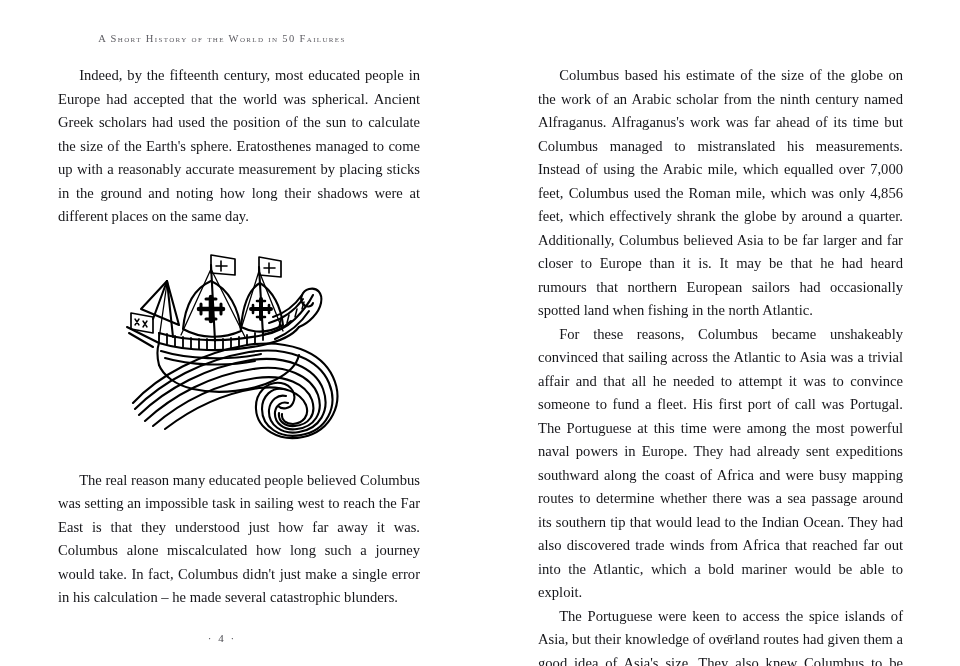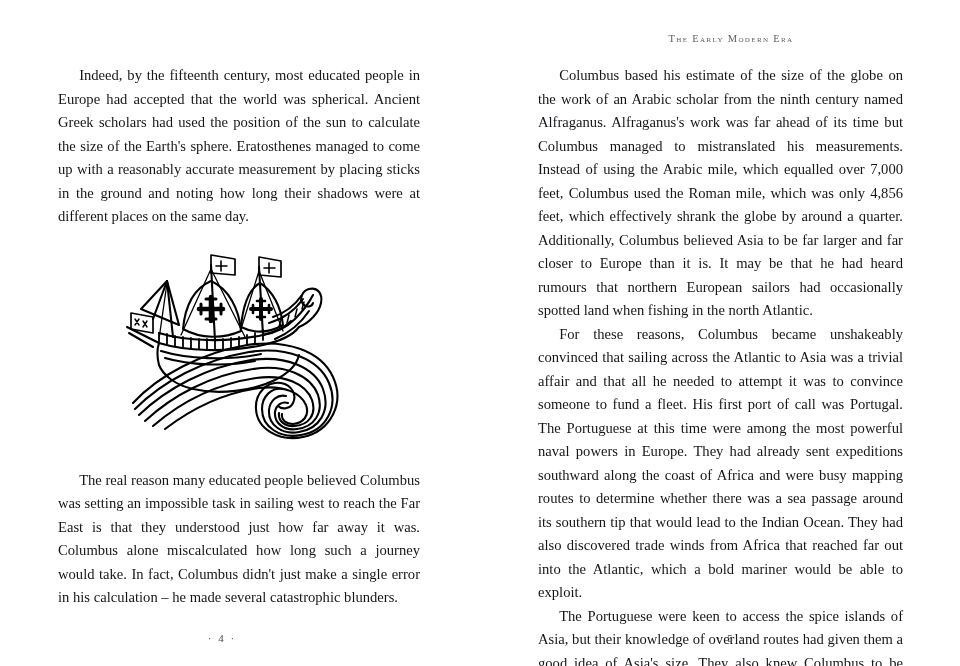--- a/index.html
+++ b/index.html
@@ -102,20 +102,21 @@
   .page-left  .folio { padding-right: 36px; }
   .page-right .folio { padding-left: 22px; }
 </style>
 </head>
 <body>
 
 <div class="spread">
 
   <div class="page page-left">
 
+    <div class="running-head">A Short History of the World in 50 Failures</div>
 
     <div class="body-col">
 
 
       <p class="para">Indeed, by the fifteenth century, most educated people in Europe had accepted that the world was spherical. Ancient Greek scholars had used the position of the sun to calculate the size of the Earth's sphere. Eratosthenes managed to come up with a reasonably accurate measurement by placing sticks in the ground and noting how long their shadows were at different places on the same day.</p>
 
       <div class="illustration-wrap">
         <svg class="illustration" viewBox="0 0 232 208" xmlns="http://www.w3.org/2000/svg">
           <g fill="none" stroke="#000000" stroke-width="2.1" stroke-linecap="round" stroke-linejoin="round">
 
@@ -206,21 +207,20 @@
 
       <p class="para">The real reason many educated people believed Columbus was setting an impossible task in sailing west to reach the Far East is that they understood just how far away it was. Columbus alone miscalculated how long such a journey would take. In fact, Columbus didn't just make a single error in his calculation – he made several catastrophic blunders.</p>
 
     </div>
 
     <div class="folio">· 4 ·</div>
   </div>
 
   <div class="page page-right">
 
-    <div class="running-head">The Early Modern Era</div>
 
     <div class="body-col">
 
       <p class="para">Columbus based his estimate of the size of the globe on the work of an Arabic scholar from the ninth century named Alfraganus. Alfraganus's work was far ahead of its time but Columbus managed to mistranslated his measurements. Instead of using the Arabic mile, which equalled over 7,000 feet, Columbus used the Roman mile, which was only 4,856 feet, which effectively shrank the globe by around a quarter. Additionally, Columbus believed Asia to be far larger and far closer to Europe than it is. It may be that he had heard rumours that northern European sailors had occasionally spotted land when fishing in the north Atlantic.</p>
 
       <p class="para">For these reasons, Columbus became unshakeably convinced that sailing across the Atlantic to Asia was a trivial affair and that all he needed to attempt it was to convince someone to fund a fleet. His first port of call was Portugal. The Portuguese at this time were among the most powerful naval powers in Europe. They had already sent expeditions southward along the coast of Africa and were busy mapping routes to determine whether there was a sea passage around its southern tip that would lead to the Indian Ocean. They had also discovered trade winds from Africa that reached far out into the Atlantic, which a bold mariner would be able to exploit.</p>
 
       <p class="para">The Portuguese were keen to access the spice islands of Asia, but their knowledge of overland routes had given them a good idea of Asia's size. They also knew Columbus to be wrong about its location relative to Europe. King John II of Portugal's advisors recognized that Columbus's estimate of the distance between Europe and Asia was only a quarter of</p>
 
     </div>

